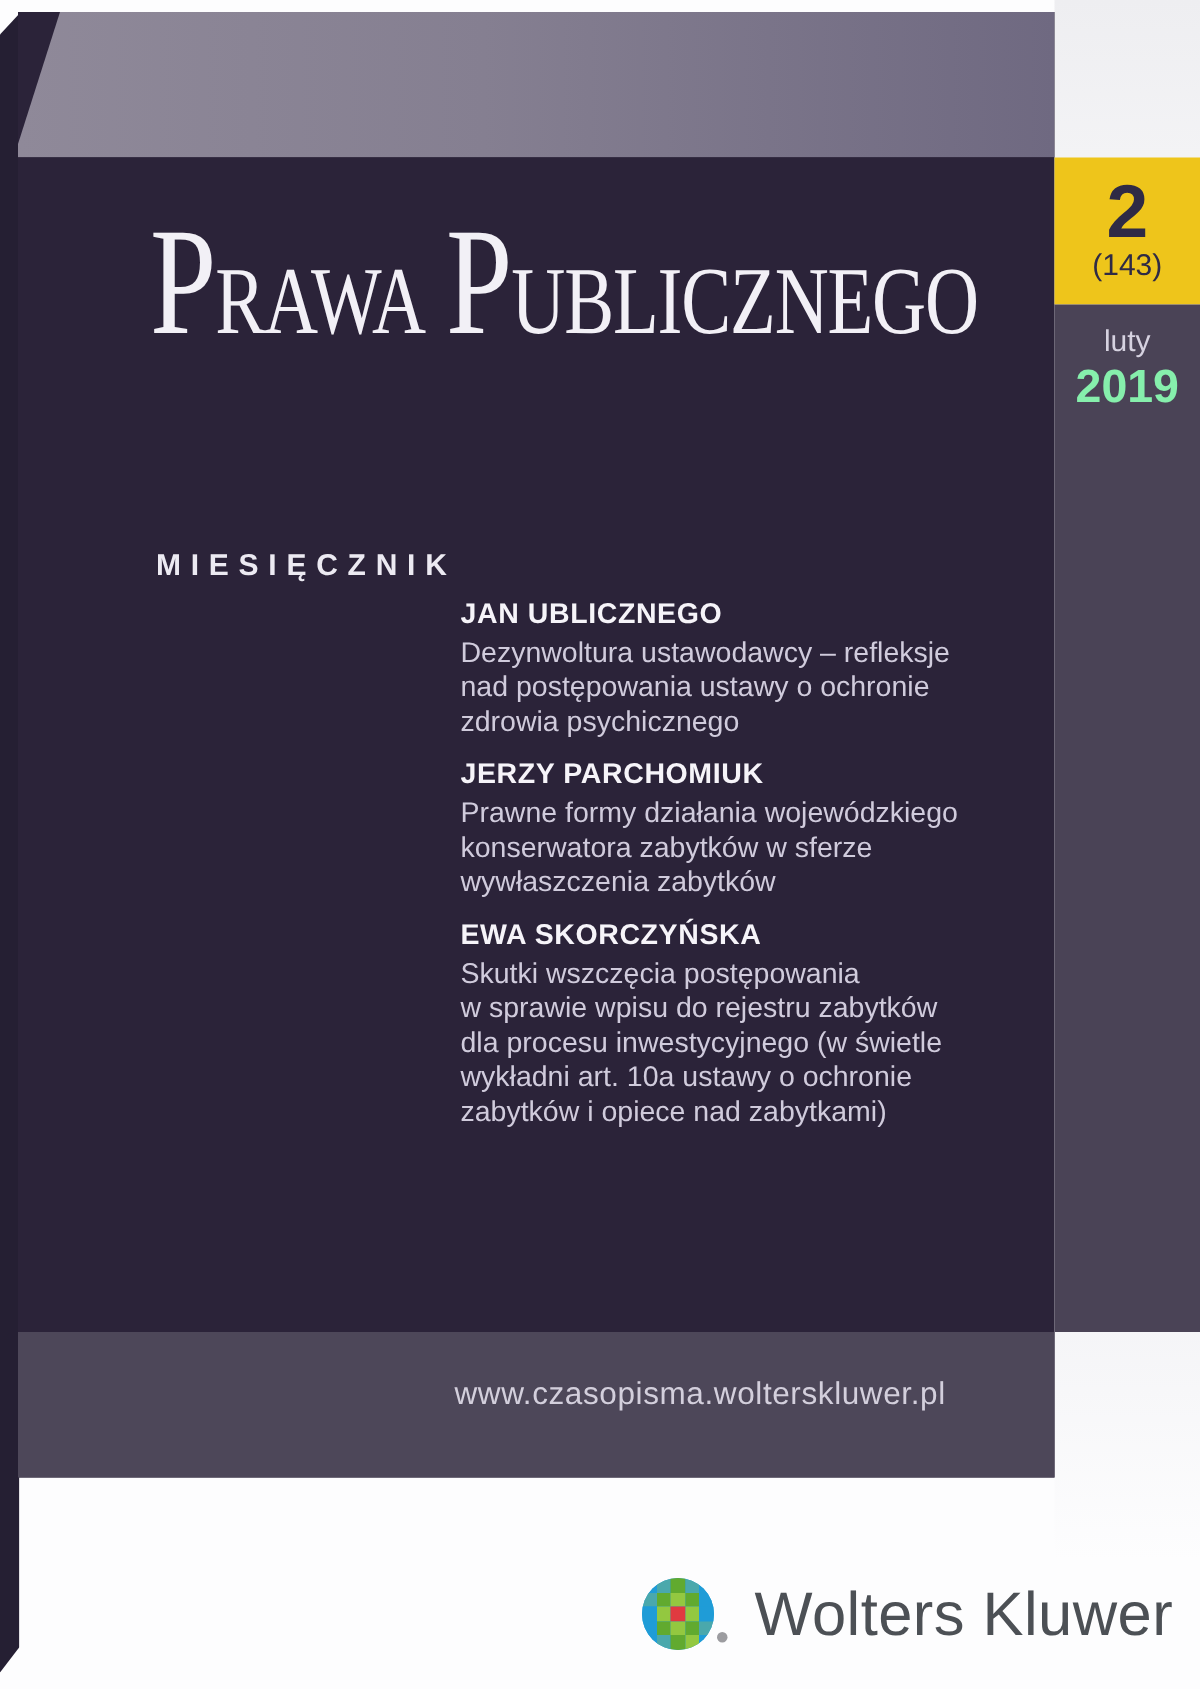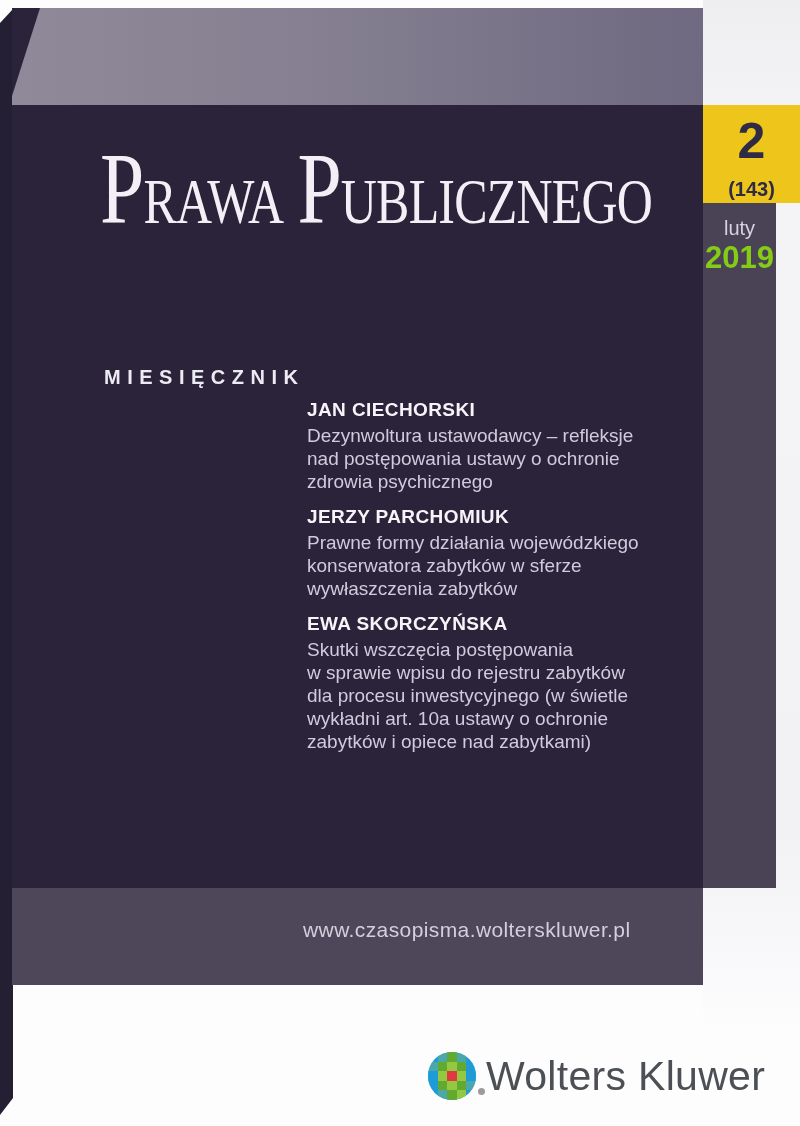--- a/index.html
+++ b/index.html
@@ -69,36 +69,36 @@
   }
   
   .issue-tab{
     position:absolute;left:703px;top:105px;width:97px;height:98px;
     background:#eec51b;text-align:center;
   }
   .issue-number{
     font-size:50px;font-weight:700;color:#2f2b45;line-height:50px;margin-top:11px;
   }
   .issue-series{
-    font-size:20px;font-weight:700;color:#2f2b45;line-height:22px;margin-top:12px;
+    font-size:20px;font-weight:400;color:#2f2b45;line-height:22px;
   }
   .issue-strip{
-    position:absolute;left:703px;top:203px;width:73px;height:685px;
+    position:absolute;left:703px;top:203px;width:97px;height:685px;
     background:#4a4356;text-align:center;
   }
   .issue-month{
     font-size:20px;font-weight:500;color:#d6d2e0;line-height:22px;margin-top:14px;
   }
   .issue-year{
-    font-size:31px;font-weight:600;color:#84cc16;line-height:34px;margin-top:2px;text-align:center;
+    font-size:31px;font-weight:600;color:#86efac;line-height:34px;margin-top:2px;text-align:center;
   }
   
   .publisher{
     position:absolute;left:428px;top:1050px;height:52px;
-    display:flex;align-items:center;gap:10px;
+    display:flex;align-items:center;gap:27px;
   }
   .wk-logo{position:relative;width:48px;height:48px;}
   .wk-globe{
     width:48px;height:48px;border-radius:50%;overflow:hidden;
     display:grid;grid-template-columns:repeat(5,1fr);grid-template-rows:repeat(5,1fr);
     background:#1f9cd7;
   }
   .wk-globe i{display:block;}
   .c-b{background:#1f9cd7;} .c-g{background:#61aa2f;}
   .c-l{background:#93c840;} .c-t{background:#4aa8ac;}
@@ -123,21 +123,21 @@
     <div class="top-band"></div>
 
 
     <div class="main-title"><span class="cap">P</span><span>RAWA</span><span class="wgap"></span><span class="cap">P</span><span>UBLICZNEGO</span></div>
 
     <div class="frequency">MIESIĘCZNIK</div>
 
     <div class="articles">
 
       <div class="article">
-        <div class="author">JAN CIECHORSKI</div>
+        <div class="author">JAN UBLICZNEGO</div>
         <div class="tline">Dezynwoltura ustawodawcy – refleksje</div>
         <div class="tline">nad postępowania ustawy o ochronie</div>
         <div class="tline">zdrowia psychicznego</div>
       </div>
 
       <div class="article">
         <div class="author">JERZY PARCHOMIUK</div>
         <div class="tline">Prawne formy działania wojewódzkiego</div>
         <div class="tline">konserwatora zabytków w sferze</div>
         <div class="tline">wywłaszczenia zabytków</div>

